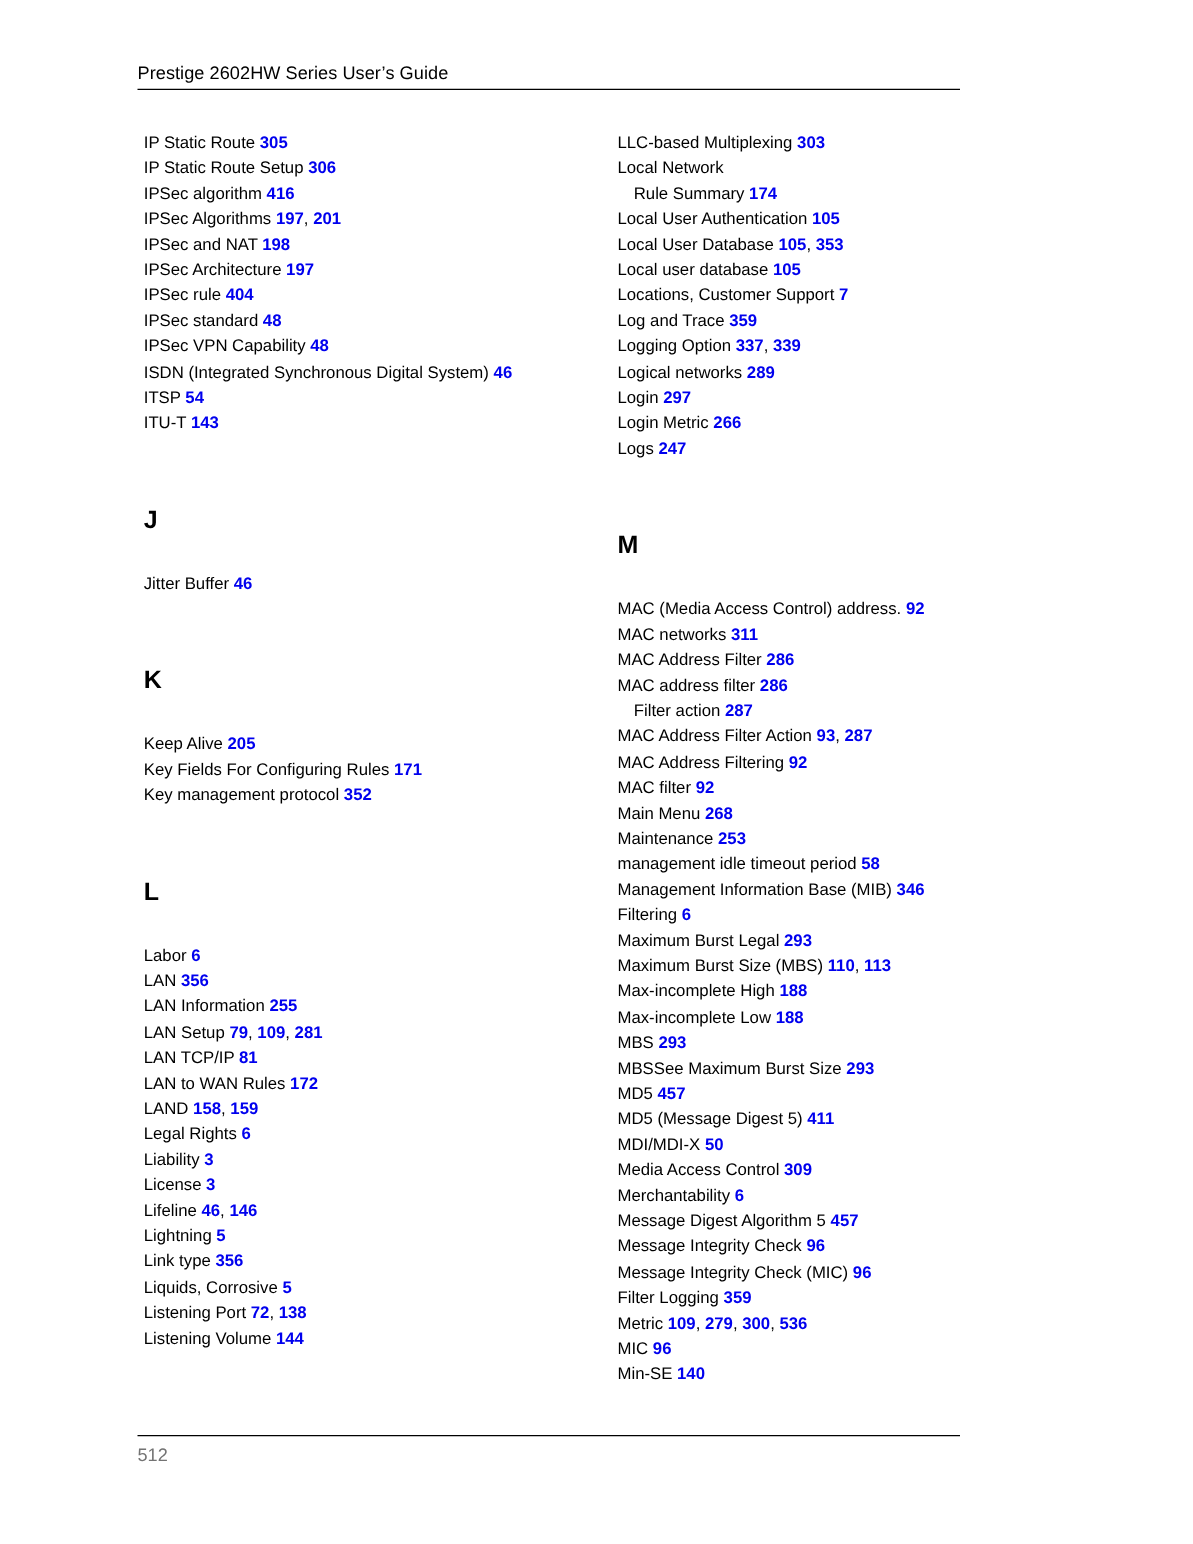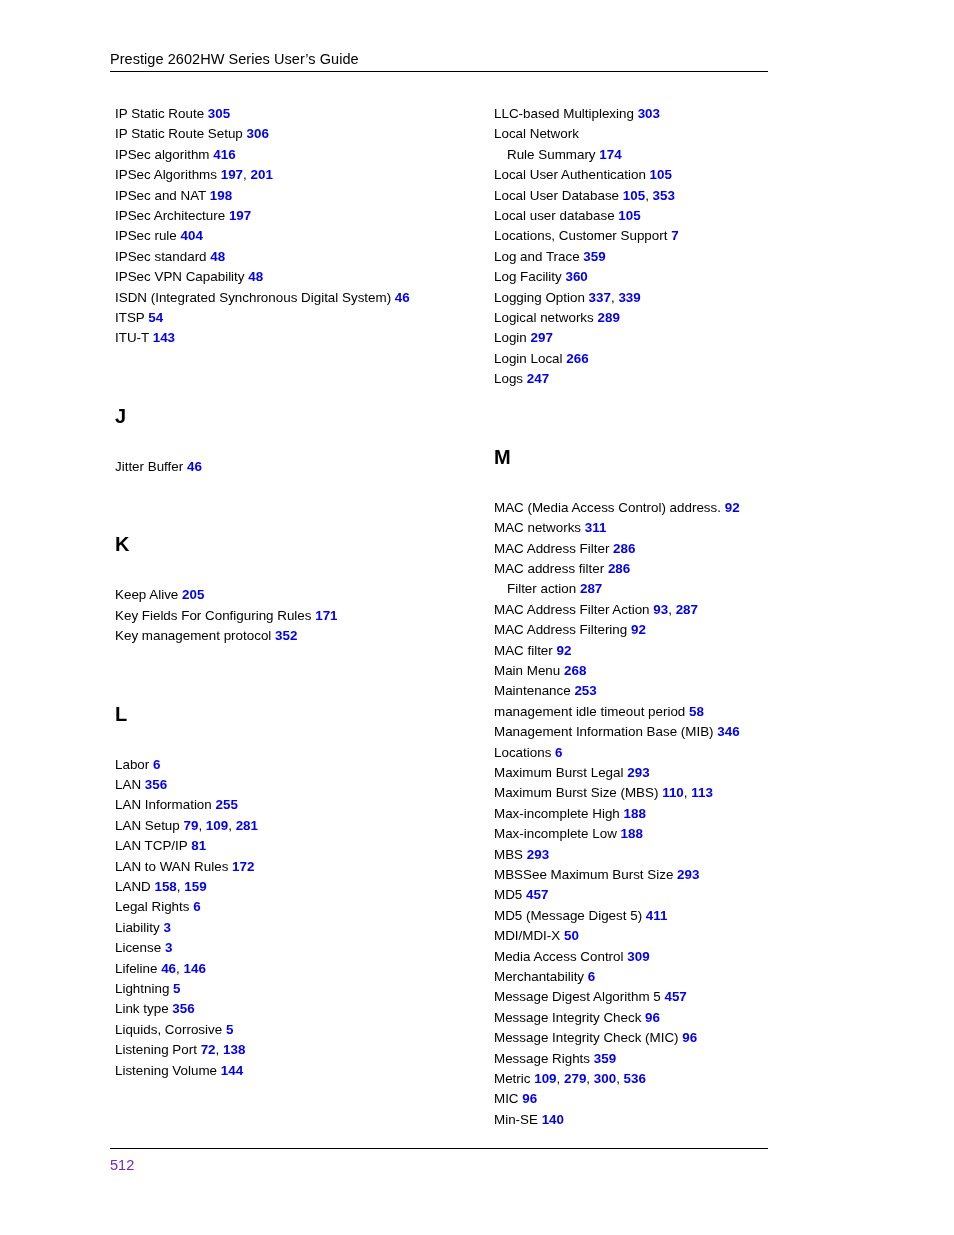--- a/index.html
+++ b/index.html
@@ -54,21 +54,21 @@
   }
   .footer-row {
     display: flex;
     justify-content: space-between;
     align-items: baseline;
     margin-top: 7px;
     font-size: 14.5px;
     line-height: 18px;
   }
   .footer-page, .footer-label {
-    color: #6d28d9;
+    color: #737373;
     white-space: nowrap;
   }
 
   
   .columns {
     position: absolute;
     left: 4px;
     top: 0;
     width: 954px;
     height: 1235px;
@@ -174,59 +174,58 @@
     <div class="col col-right" id="col-right">
         <div>
           <div class="entry"><span class="term">LLC-based Multiplexing</span> <span class="pagenum">303</span></div>
           <div class="entry"><span class="term">Local Network</span></div>
           <div class="entry sub"><span class="term">Rule Summary</span> <span class="pagenum">174</span></div>
           <div class="entry"><span class="term">Local User Authentication</span> <span class="pagenum">105</span></div>
           <div class="entry"><span class="term">Local User Database</span> <span class="pagenum">105</span><span class="sep">, </span><span class="pagenum">353</span></div>
           <div class="entry"><span class="term">Local user database</span> <span class="pagenum">105</span></div>
           <div class="entry"><span class="term">Locations, Customer Support</span> <span class="pagenum">7</span></div>
           <div class="entry"><span class="term">Log and Trace</span> <span class="pagenum">359</span></div>
-          <div class="entry"><span class="term">Log Facility</span> <span class="pagenum">360</span></div>
           <div class="entry"><span class="term">Logging Option</span> <span class="pagenum">337</span><span class="sep">, </span><span class="pagenum">339</span></div>
           <div class="entry"><span class="term">Logical networks</span> <span class="pagenum">289</span></div>
           <div class="entry"><span class="term">Login</span> <span class="pagenum">297</span></div>
-          <div class="entry"><span class="term">Login Local</span> <span class="pagenum">266</span></div>
+          <div class="entry"><span class="term">Login Metric</span> <span class="pagenum">266</span></div>
           <div class="entry"><span class="term">Logs</span> <span class="pagenum">247</span></div>
         </div>
         <div class="spacer" style="height: 56px;"></div>
         <div class="section-letter">M</div>
         <div class="spacer" style="height: 30px;"></div>
         <div>
           <div class="entry"><span class="term">MAC (Media Access Control) address.</span> <span class="pagenum">92</span></div>
           <div class="entry"><span class="term">MAC networks</span> <span class="pagenum">311</span></div>
           <div class="entry"><span class="term">MAC Address Filter</span> <span class="pagenum">286</span></div>
           <div class="entry"><span class="term">MAC address filter</span> <span class="pagenum">286</span></div>
           <div class="entry sub"><span class="term">Filter action</span> <span class="pagenum">287</span></div>
           <div class="entry"><span class="term">MAC Address Filter Action</span> <span class="pagenum">93</span><span class="sep">, </span><span class="pagenum">287</span></div>
           <div class="entry"><span class="term">MAC Address Filtering</span> <span class="pagenum">92</span></div>
           <div class="entry"><span class="term">MAC filter</span> <span class="pagenum">92</span></div>
           <div class="entry"><span class="term">Main Menu</span> <span class="pagenum">268</span></div>
           <div class="entry"><span class="term">Maintenance</span> <span class="pagenum">253</span></div>
           <div class="entry"><span class="term">management idle timeout period</span> <span class="pagenum">58</span></div>
           <div class="entry"><span class="term">Management Information Base (MIB)</span> <span class="pagenum">346</span></div>
-          <div class="entry"><span class="term">Locations</span> <span class="pagenum">6</span></div>
+          <div class="entry"><span class="term">Filtering</span> <span class="pagenum">6</span></div>
           <div class="entry"><span class="term">Maximum Burst Legal</span> <span class="pagenum">293</span></div>
           <div class="entry"><span class="term">Maximum Burst Size (MBS)</span> <span class="pagenum">110</span><span class="sep">, </span><span class="pagenum">113</span></div>
           <div class="entry"><span class="term">Max-incomplete High</span> <span class="pagenum">188</span></div>
           <div class="entry"><span class="term">Max-incomplete Low</span> <span class="pagenum">188</span></div>
           <div class="entry"><span class="term">MBS</span> <span class="pagenum">293</span></div>
           <div class="entry"><span class="term">MBSSee Maximum Burst Size</span> <span class="pagenum">293</span></div>
           <div class="entry"><span class="term">MD5</span> <span class="pagenum">457</span></div>
           <div class="entry"><span class="term">MD5 (Message Digest 5)</span> <span class="pagenum">411</span></div>
           <div class="entry"><span class="term">MDI/MDI-X</span> <span class="pagenum">50</span></div>
           <div class="entry"><span class="term">Media Access Control</span> <span class="pagenum">309</span></div>
           <div class="entry"><span class="term">Merchantability</span> <span class="pagenum">6</span></div>
           <div class="entry"><span class="term">Message Digest Algorithm 5</span> <span class="pagenum">457</span></div>
           <div class="entry"><span class="term">Message Integrity Check</span> <span class="pagenum">96</span></div>
           <div class="entry"><span class="term">Message Integrity Check (MIC)</span> <span class="pagenum">96</span></div>
-          <div class="entry"><span class="term">Message Rights</span> <span class="pagenum">359</span></div>
+          <div class="entry"><span class="term">Filter Logging</span> <span class="pagenum">359</span></div>
           <div class="entry"><span class="term">Metric</span> <span class="pagenum">109</span><span class="sep">, </span><span class="pagenum">279</span><span class="sep">, </span><span class="pagenum">300</span><span class="sep">, </span><span class="pagenum">536</span></div>
           <div class="entry"><span class="term">MIC</span> <span class="pagenum">96</span></div>
           <div class="entry"><span class="term">Min-SE</span> <span class="pagenum">140</span></div>
         </div>
       </div>
   </div>
 
   <div class="footer">
     <div class="footer-rule"></div>
     <div class="footer-row">

